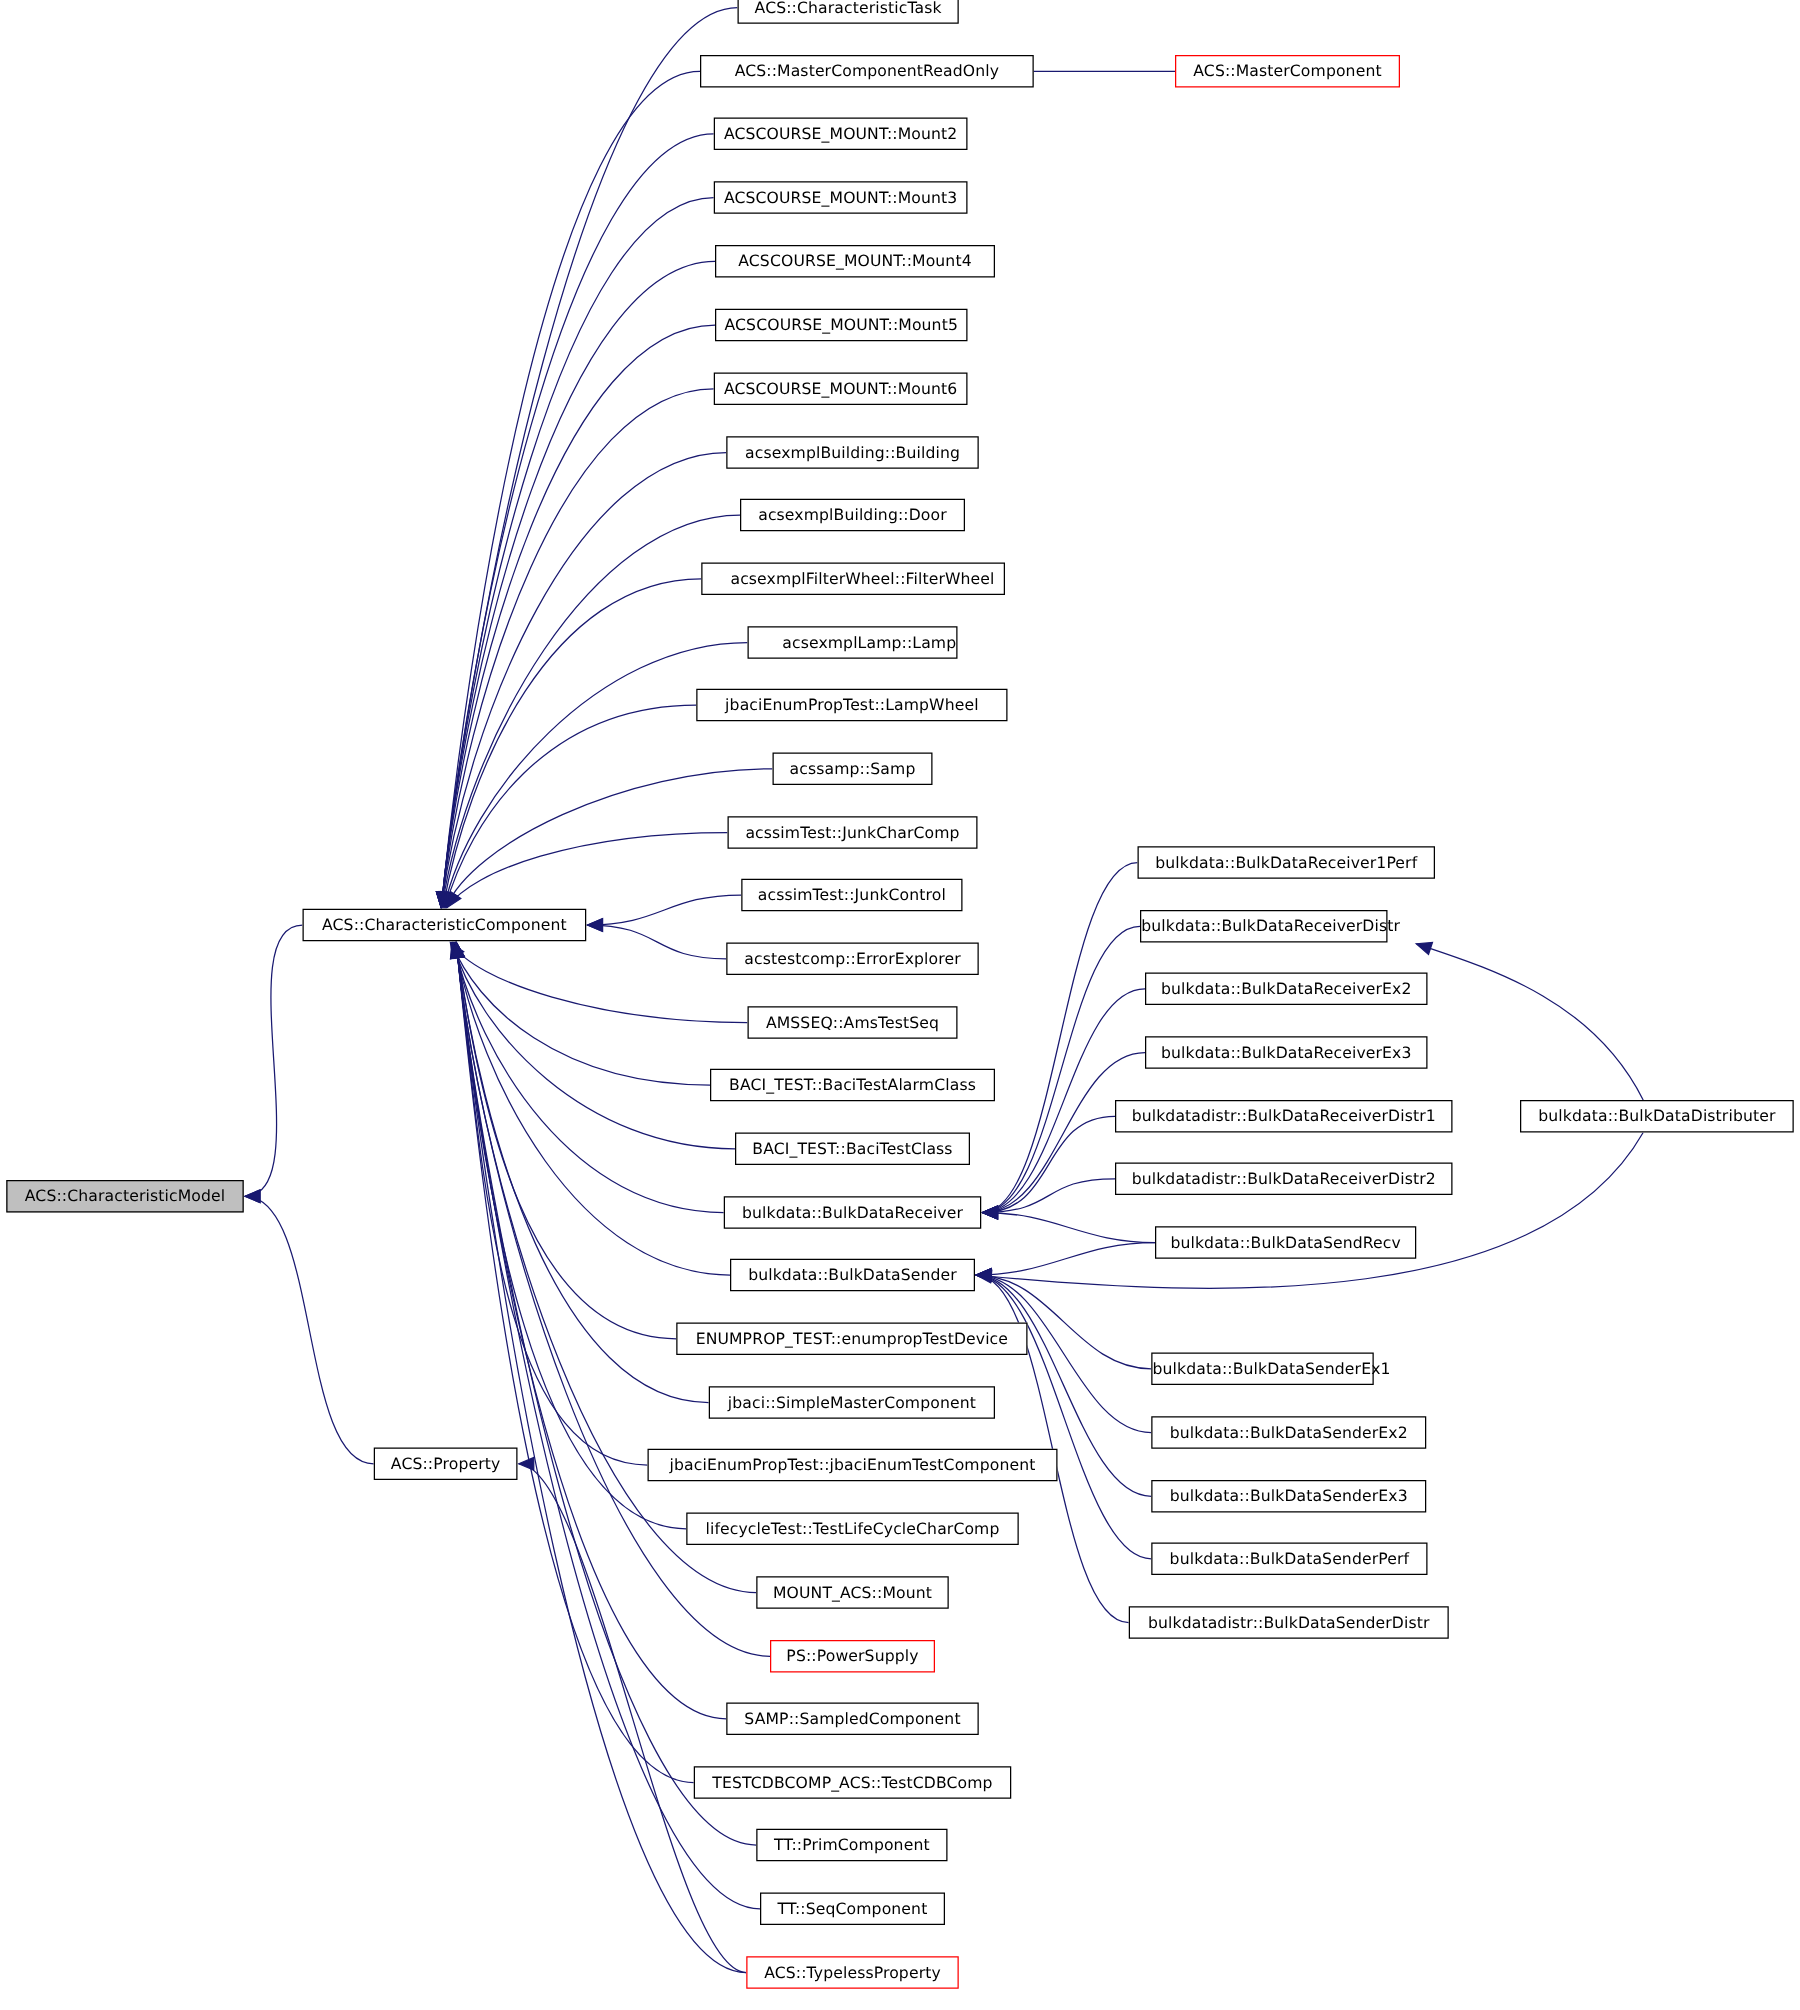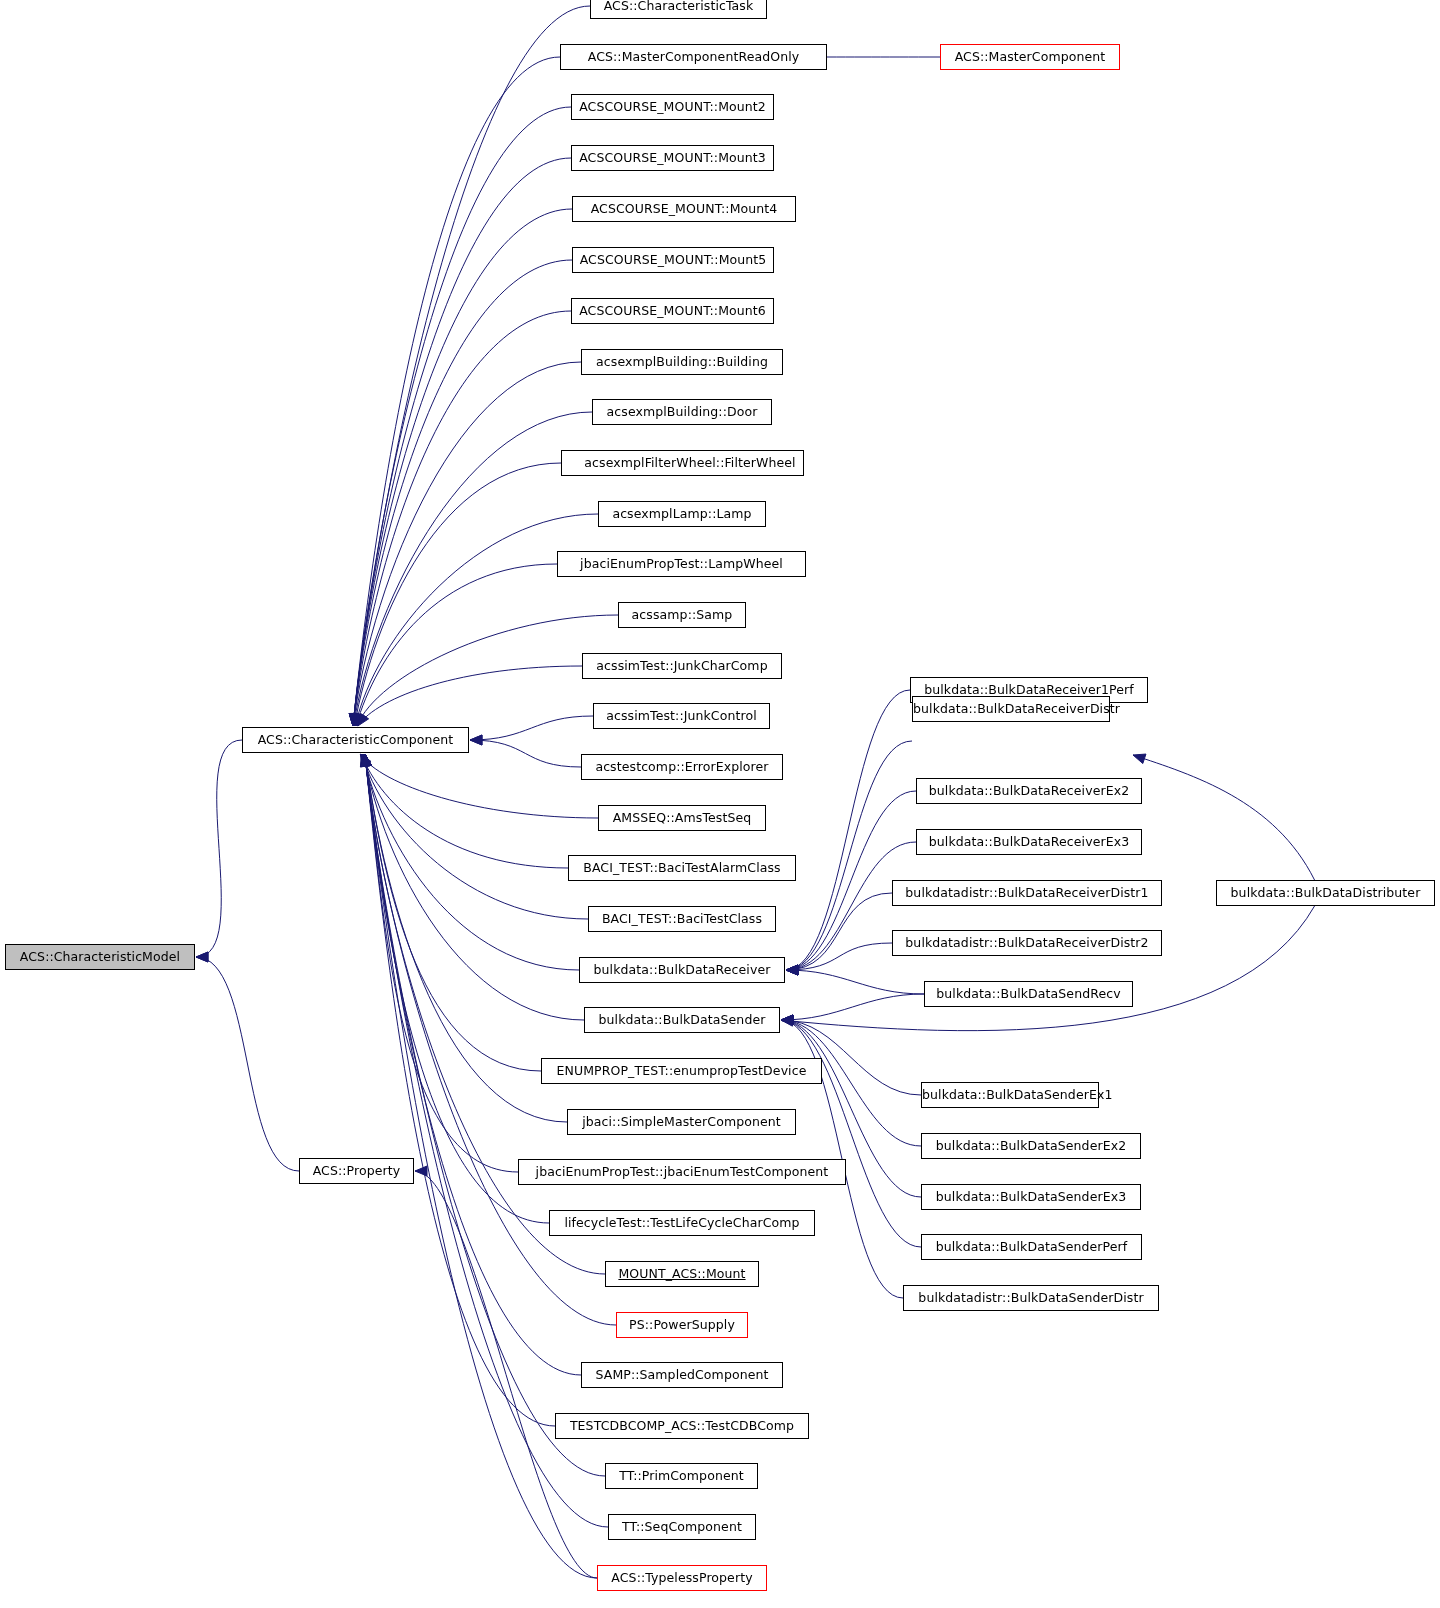--- a/index.html
+++ b/index.html
@@ -133,44 +133,44 @@
       <div class="node" style="left: 560px; top: 44px; width: 267px;">ACS::MasterComponentReadOnly</div>
       <div class="node truncated" style="left: 940px; top: 44px; width: 180px;">ACS::MasterComponent</div>
       <div class="node" style="left: 571px; top: 94px; width: 203px;">ACSCOURSE_MOUNT::Mount2</div>
       <div class="node" style="left: 571px; top: 145px; width: 203px;">ACSCOURSE_MOUNT::Mount3</div>
       <div class="node" style="left: 572px; top: 196px; width: 224px;">ACSCOURSE_MOUNT::Mount4</div>
       <div class="node" style="left: 572px; top: 247px; width: 202px;">ACSCOURSE_MOUNT::Mount5</div>
       <div class="node" style="left: 571px; top: 298px; width: 203px;">ACSCOURSE_MOUNT::Mount6</div>
       <div class="node" style="left: 581px; top: 349px; width: 202px;">acsexmplBuilding::Building</div>
       <div class="node" style="left: 592px; top: 399px; width: 180px;">acsexmplBuilding::Door</div>
       <div class="node" style="left: 561px; top: 450px; width: 243px; padding-left: 15px;">acsexmplFilterWheel::FilterWheel</div>
-      <div class="node" style="left: 598px; top: 501px; width: 168px;">acsexmplLamp::Lamp</div>
+      <div class="node" style="left: 598px; top: 501px; width: 168px; text-align: right;">acsexmplLamp::Lamp</div>
       <div class="node" style="left: 557px; top: 551px; width: 249px;">jbaciEnumPropTest::LampWheel</div>
       <div class="node" style="left: 618px; top: 602px; width: 128px;">acssamp::Samp</div>
       <div class="node" style="left: 582px; top: 653px; width: 200px;">acssimTest::JunkCharComp</div>
       <div class="node" style="left: 593px; top: 703px; width: 177px;">acssimTest::JunkControl</div>
       <div class="node" style="left: 581px; top: 754px; width: 202px;">acstestcomp::ErrorExplorer</div>
       <div class="node" style="left: 598px; top: 805px; width: 168px;">AMSSEQ::AmsTestSeq</div>
       <div class="node" style="left: 568px; top: 855px; width: 228px;">BACI_TEST::BaciTestAlarmClass</div>
       <div class="node" style="left: 588px; top: 906px; width: 188px;">BACI_TEST::BaciTestClass</div>
       <div class="node" style="left: 579px; top: 957px; width: 206px;">bulkdata::BulkDataReceiver</div>
       <div class="node" style="left: 584px; top: 1007px; width: 196px;">bulkdata::BulkDataSender</div>
       <div class="node" style="left: 541px; top: 1058px; width: 281px;">ENUMPROP_TEST::enumpropTestDevice</div>
       <div class="node" style="left: 567px; top: 1109px; width: 229px;">jbaci::SimpleMasterComponent</div>
       <div class="node" style="left: 518px; top: 1159px; width: 328px;">jbaciEnumPropTest::jbaciEnumTestComponent</div>
       <div class="node" style="left: 549px; top: 1210px; width: 266px;">lifecycleTest::TestLifeCycleCharComp</div>
-      <div class="node" style="left: 605px; top: 1261px; width: 154px; text-decoration: underline;">MOUNT_ACS::Mount</div>
+      <div class="node" style="left: 605px; top: 1261px; width: 154px;">MOUNT_ACS::Mount</div>
       <div class="node truncated" style="left: 616px; top: 1312px; width: 132px;">PS::PowerSupply</div>
       <div class="node" style="left: 581px; top: 1362px; width: 202px;">SAMP::SampledComponent</div>
       <div class="node" style="left: 555px; top: 1413px; width: 254px;">TESTCDBCOMP_ACS::TestCDBComp</div>
       <div class="node" style="left: 605px; top: 1463px; width: 153px;">TT::PrimComponent</div>
       <div class="node" style="left: 608px; top: 1514px; width: 148px;">TT::SeqComponent</div>
       <div class="node truncated" style="left: 597px; top: 1565px; width: 170px;">ACS::TypelessProperty</div>
       <div class="node" style="left: 910px; top: 677px; width: 238px;">bulkdata::BulkDataReceiver1Perf</div>
-      <div class="node" style="left: 912px; top: 696px; width: 198px;">bulkdata::BulkDataReceiverDistr</div>
+      <div class="node" style="left: 912px; top: 728px; width: 198px;">bulkdata::BulkDataReceiverDistr</div>
       <div class="node" style="left: 916px; top: 778px; width: 226px;">bulkdata::BulkDataReceiverEx2</div>
       <div class="node" style="left: 916px; top: 829px; width: 226px;">bulkdata::BulkDataReceiverEx3</div>
       <div class="node" style="left: 892px; top: 880px; width: 270px;">bulkdatadistr::BulkDataReceiverDistr1</div>
       <div class="node" style="left: 892px; top: 930px; width: 270px;">bulkdatadistr::BulkDataReceiverDistr2</div>
       <div class="node" style="left: 924px; top: 981px; width: 209px;">bulkdata::BulkDataSendRecv</div>
       <div class="node" style="left: 921px; top: 1082px; width: 178px;">bulkdata::BulkDataSenderEx1</div>
       <div class="node" style="left: 921px; top: 1133px; width: 220px;">bulkdata::BulkDataSenderEx2</div>
       <div class="node" style="left: 921px; top: 1184px; width: 220px;">bulkdata::BulkDataSenderEx3</div>
       <div class="node" style="left: 921px; top: 1234px; width: 221px;">bulkdata::BulkDataSenderPerf</div>
       <div class="node" style="left: 903px; top: 1285px; width: 256px;">bulkdatadistr::BulkDataSenderDistr</div>

